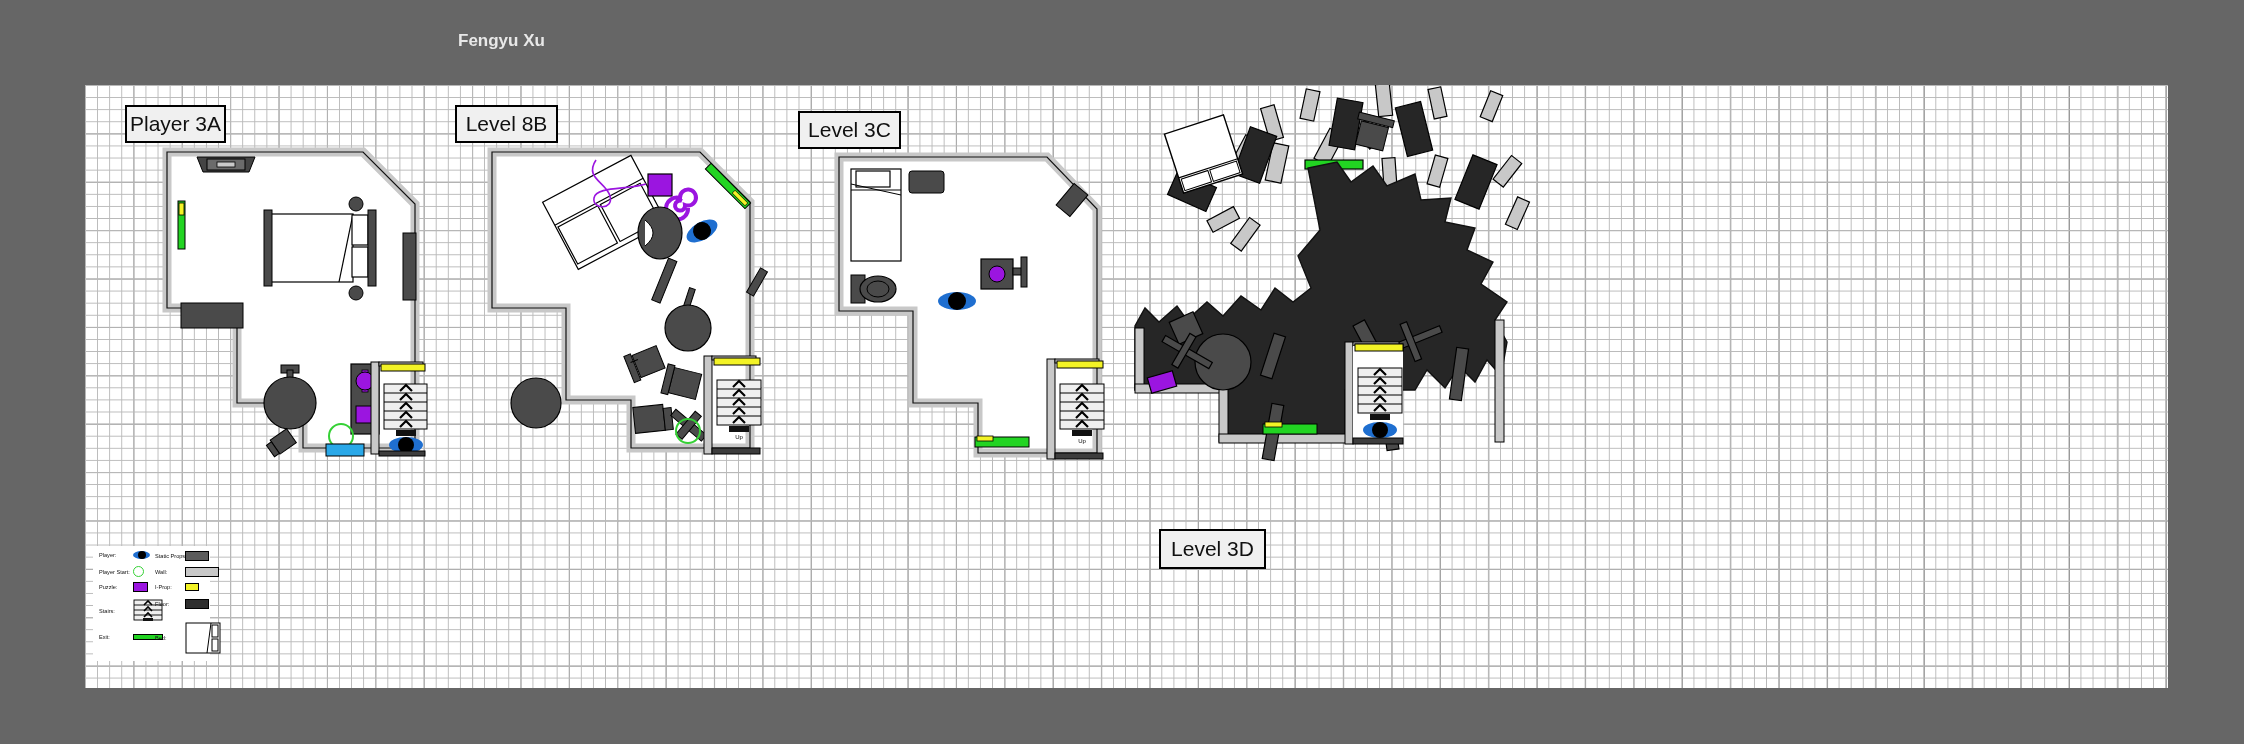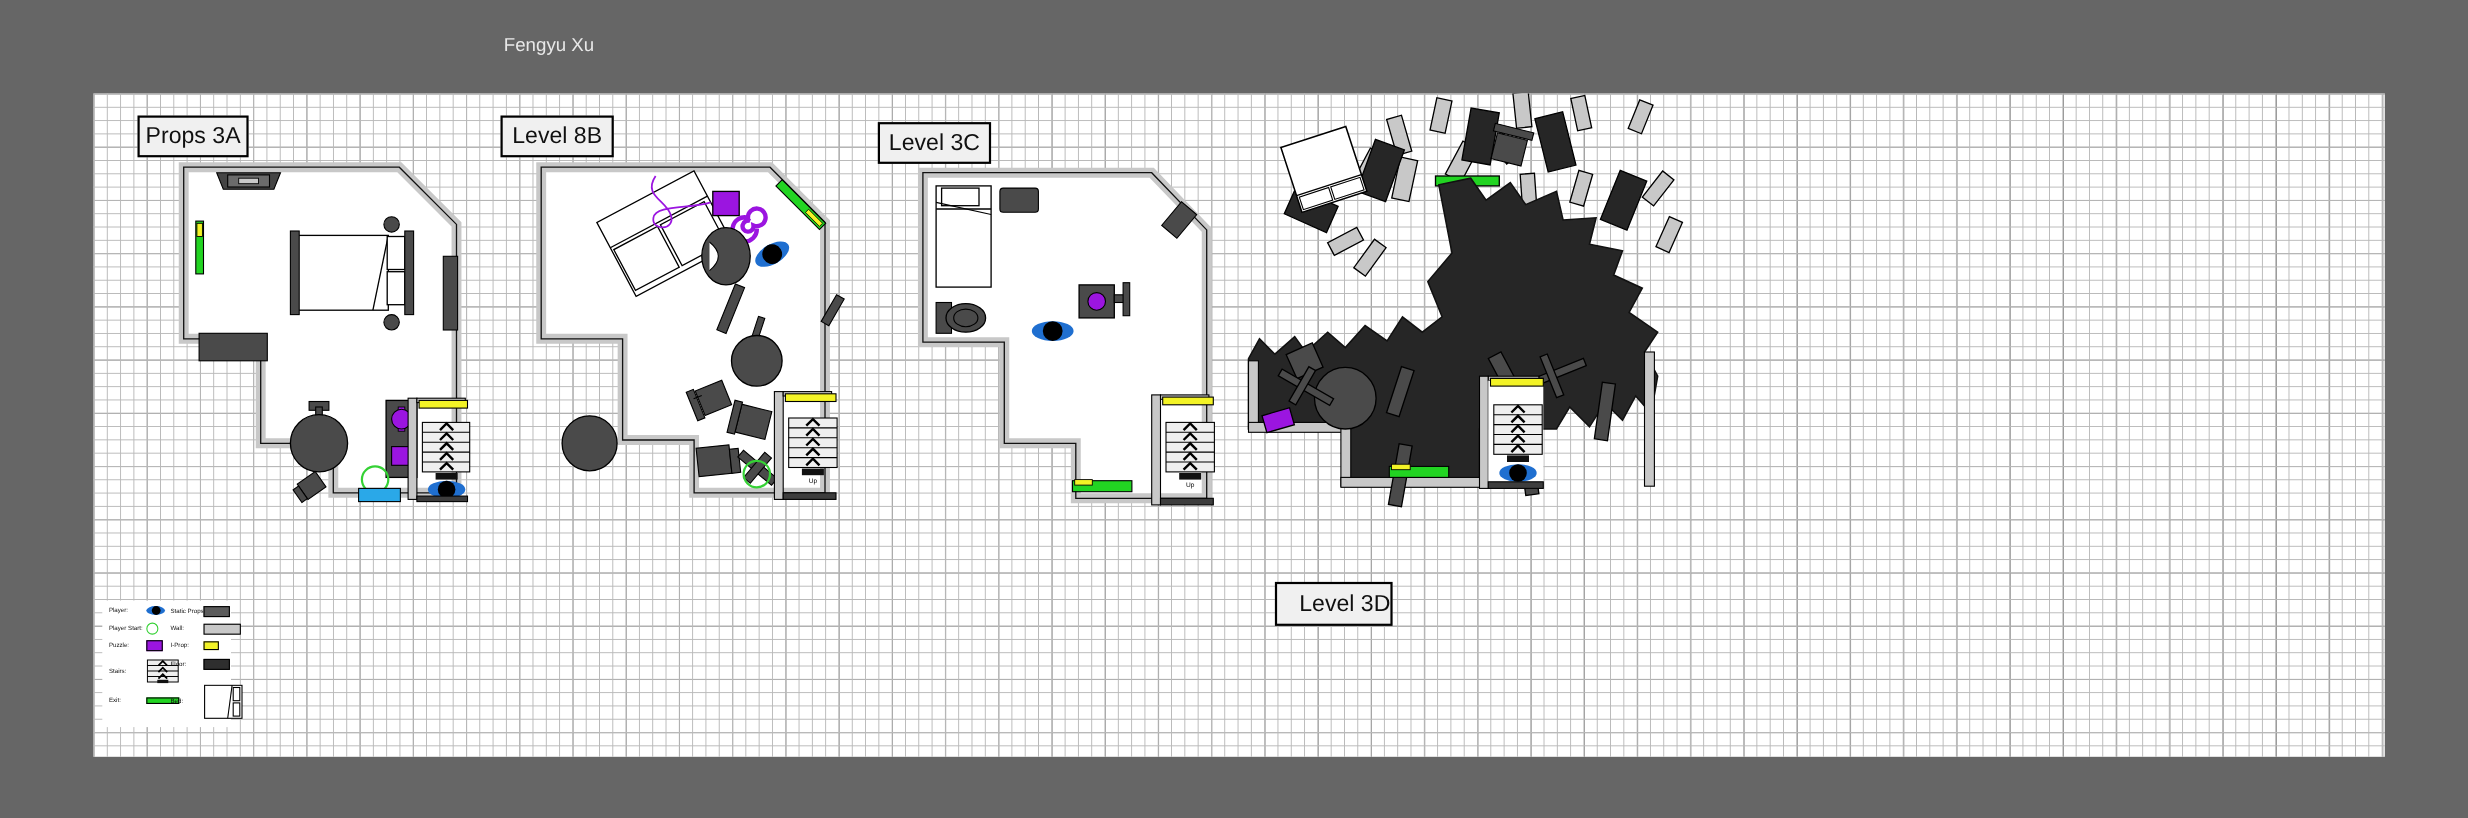--- a/index.html
+++ b/index.html
@@ -13,21 +13,21 @@
   #header{
     position:absolute;left:0;top:0;width:2244px;height:60px;
   }
   #doc-title{
     position:absolute;left:88px;top:30px;
     font-size:18px;font-weight:bold;color:#ffffff;
     white-space:nowrap;
   }
   #doc-author{
     position:absolute;left:458px;top:31px;
-    font-size:17px;font-weight:normal;color:#e8e8e8;
+    font-size:17px;font-weight:bold;color:#e8e8e8;
     white-space:nowrap;
   }
   #canvas{
     position:absolute;left:85px;top:85px;
     width:2083px;height:603px;
     background:#ffffff;
     background-image:
       linear-gradient(to right, #b9b9b9 1px, transparent 1px),
       linear-gradient(to bottom, #b9b9b9 1px, transparent 1px),
       linear-gradient(to right, #8d8d8d 1px, transparent 1px),
@@ -68,29 +68,29 @@
 </head>
 <body>
 
 <div id="header">
   <div id="doc-author">Fengyu Xu</div>
 </div>
 
 <div id="canvas">
 
   <div class="level-label" style="left:40px;top:20px;width:101px;height:38px;">
-    <span>Props 3A</span>
+    <span>Player 3A</span>
   </div>
   <div class="level-label" style="left:370px;top:20px;width:103px;height:38px;">
     <span>Level 8B</span>
   </div>
   <div class="level-label" style="left:713px;top:26px;width:103px;height:38px;">
     <span>Level 3C</span>
   </div>
-  <div class="level-label" style="left:1074px;top:444px;width:107px;height:40px;justify-content:flex-end;">
+  <div class="level-label" style="left:1074px;top:444px;width:107px;height:40px;">
     <span>Level 3D</span>
   </div>
 
   <svg class="plan" width="290" height="320" viewBox="0 0 290 320" style="left:78px;top:63px;">
 
     <path d="M4 4 L200 4 L252 56 L252 300 L140 300 L140 255 L74 255 L74 160 L4 160 Z" fill="#ffffff" stroke="#c8c8c8" stroke-width="9"></path>
     <path d="M4 4 L200 4 L252 56 L252 300 L140 300 L140 255 L74 255 L74 160 L4 160 Z" fill="none" stroke="#111" stroke-width="1.2"></path>
 
     <g>
       <polygon points="34,9 92,9 86,24 40,24" fill="#444" stroke="#000" stroke-width="1"></polygon>

